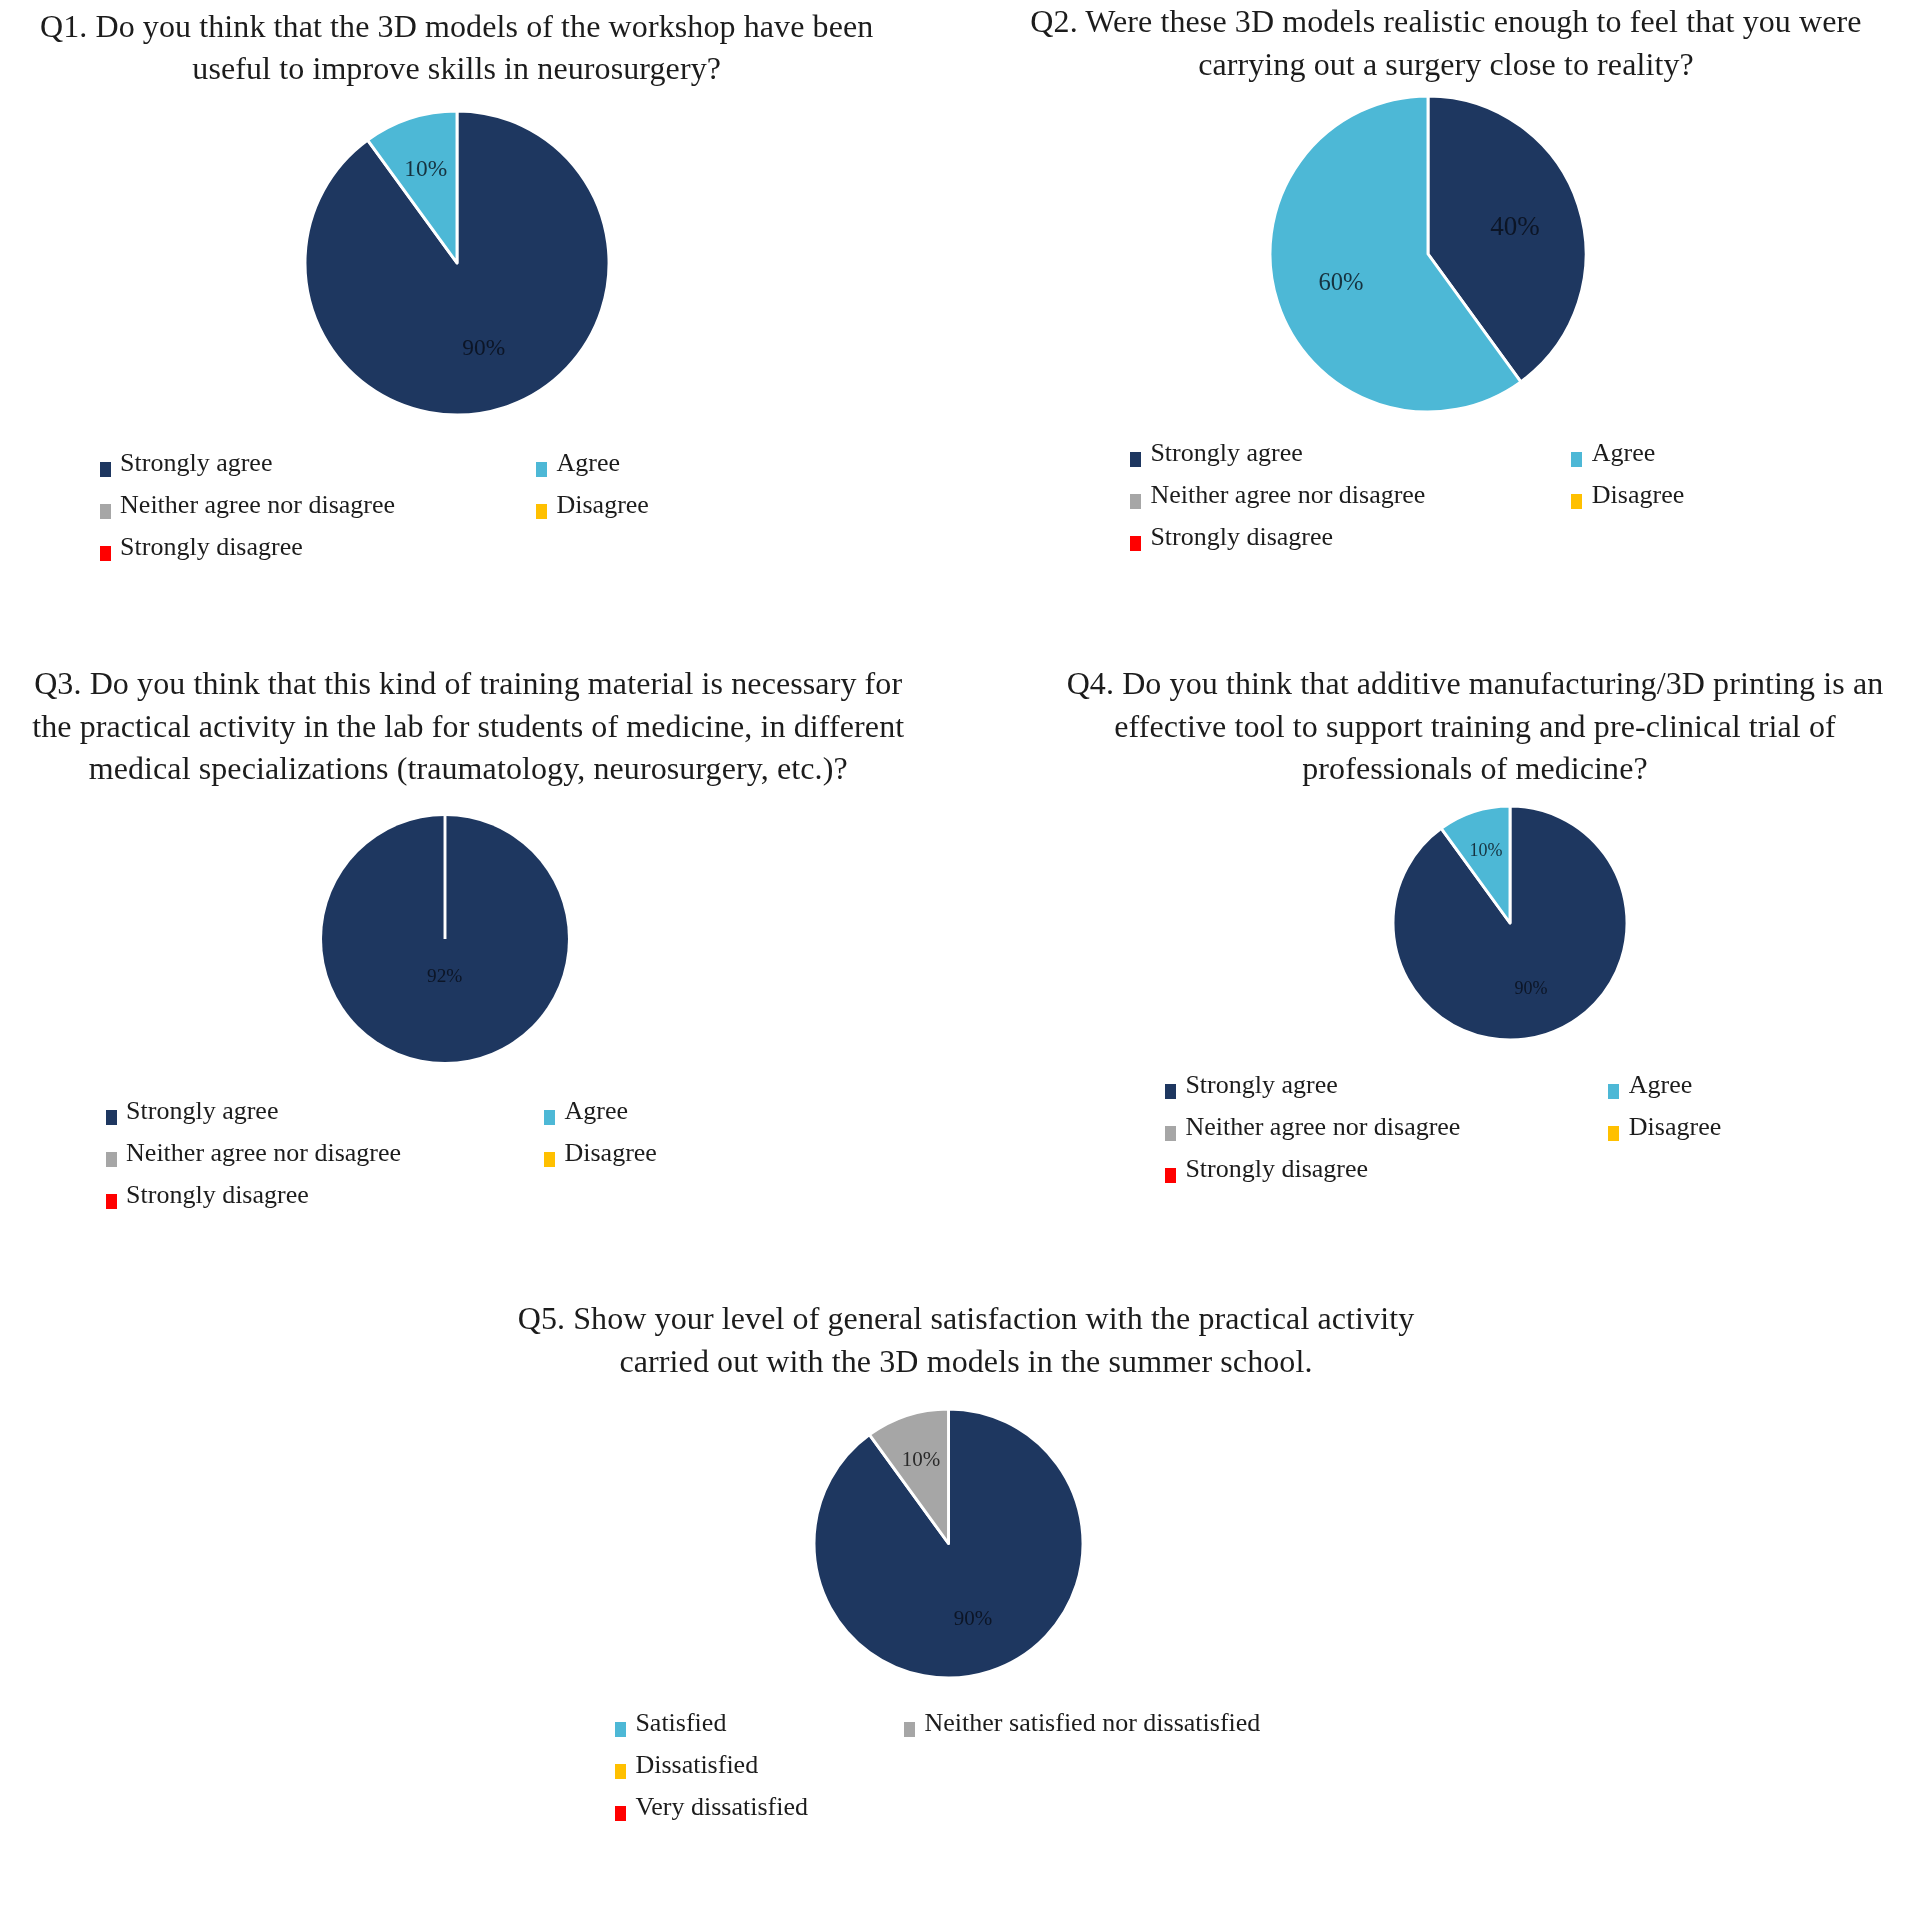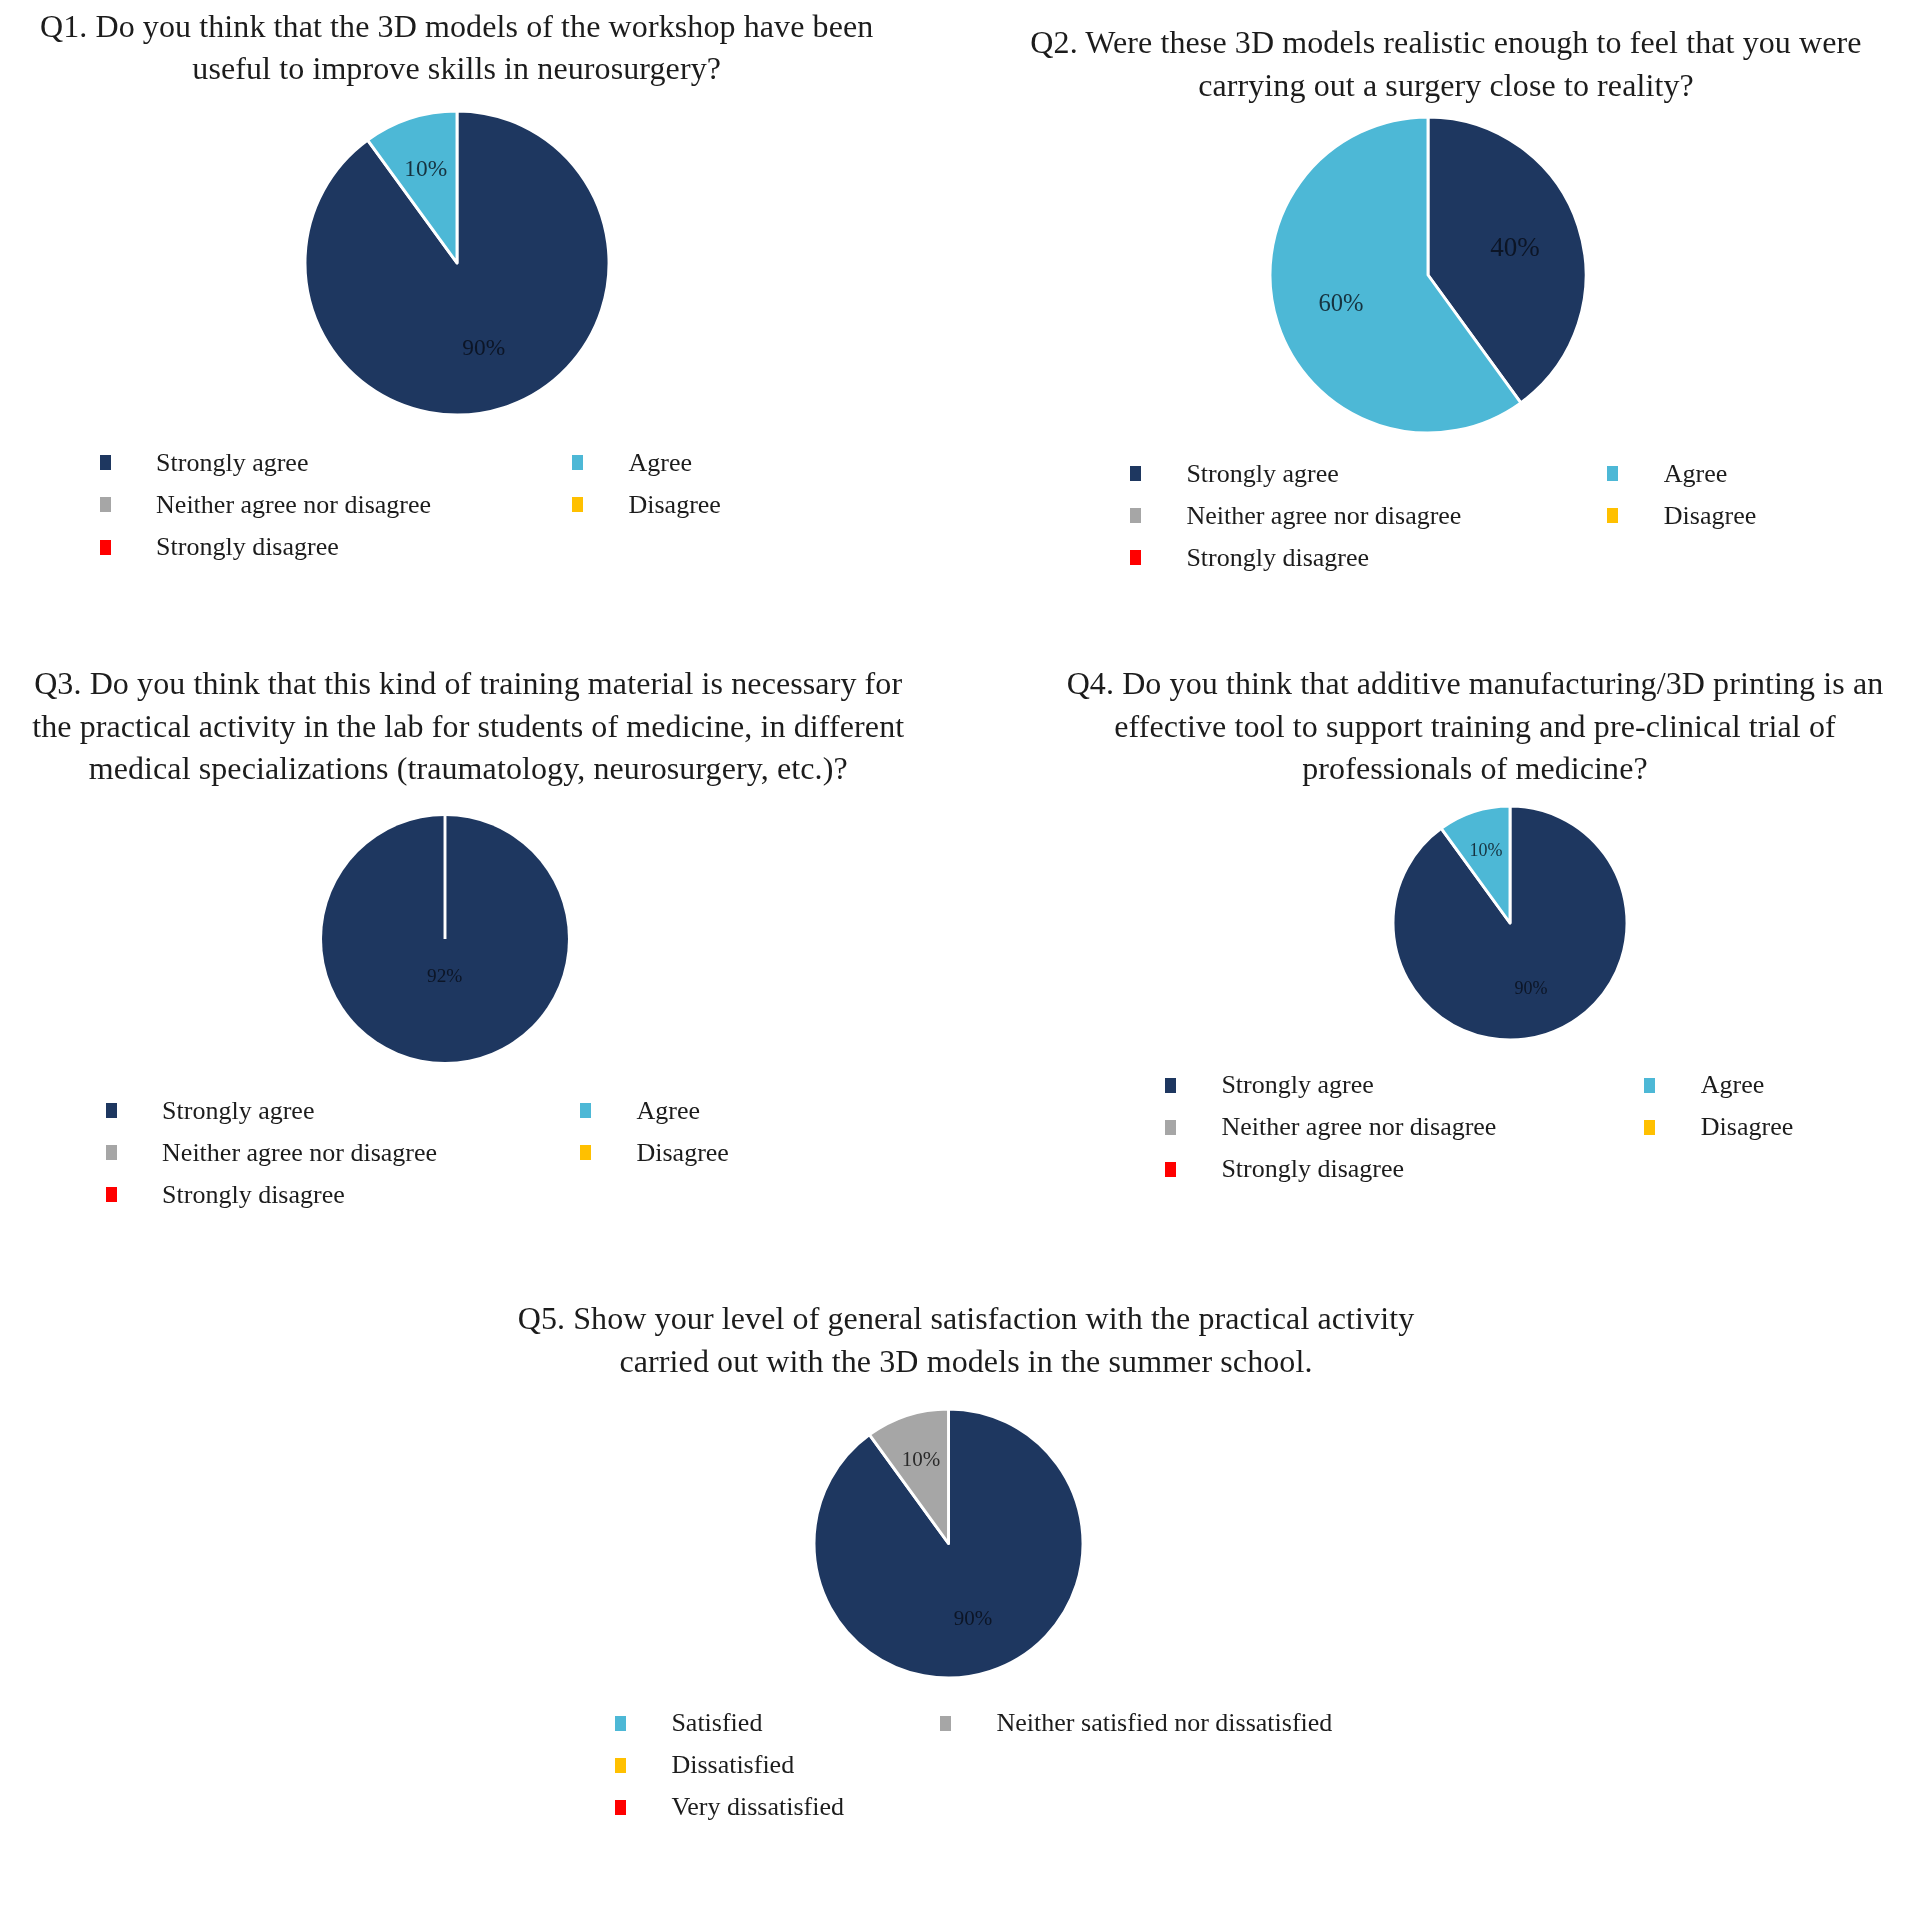--- a/index.html
+++ b/index.html
@@ -23,21 +23,21 @@
     position:absolute;font-size:21px;font-weight:normal;
     color:#111a2b;transform:translate(-50%,-50%);
     pointer-events:none;white-space:nowrap;text-align:right;
   }
   .pie-label.onlight{color:#16323f;}
   .pie-label.ongray{color:#2b2b2b;}
   .pie-label.ondark{color:#0c1526;}
 
   
   .legend{display:grid;grid-template-columns:auto auto;justify-content:start;}
-  .legend-item{display:flex;align-items:flex-start;padding:0 0 13px 0;gap:36px;}
+  .legend-item{display:flex;align-items:flex-end;padding:0 0 13px 0;}
   .legend-swatch{
     width:11px;height:15px;flex:0 0 auto;margin-top:7.6px;margin-right:9.4px;
   }
   .legend-label{font-size:26px;line-height:1.12;white-space:nowrap;color:#1c1c1c;}
   .legend-item.span2{grid-column:1 / span 2;}
 </style>
 </head>
 <body>
 
 <div class="page">
@@ -65,21 +65,21 @@
           <span class="legend-swatch" style="background: rgb(255, 192, 0);"></span>
           <span class="legend-label">Disagree</span>
         </div>
         <div class="legend-item span2">
           <span class="legend-swatch" style="background: rgb(255, 0, 0);"></span>
           <span class="legend-label">Strongly disagree</span>
         </div>
       </div>
   </div>
 
-  <div class="qblock" style="left:995px;top:21px;width:902px;">
+  <div class="qblock" style="left:995px;top:0;width:902px;">
     <div class="qtitle" style="width:878px;margin:0 auto;">Q2. Were these 3D models realistic enough to feel that you were carrying out a surgery close to reality?</div>
     <div class="pie-wrap" style="width:316px;height:316px;margin-top:10.5px;margin-left:275px;"><svg width="316" height="316" viewBox="0 0 540 540">
           <path d="M 270 270 L 270 0 A 270 270 0 0 1 428.70201811896777 488.4345884812358 Z" fill="#1E3760" stroke="#ffffff" stroke-width="5" stroke-linejoin="round"></path>
           <path d="M 270 270 L 428.70201811896777 488.4345884812358 A 270 270 0 1 1 269.99999999999994 0 Z" fill="#4DB8D6" stroke="#ffffff" stroke-width="5" stroke-linejoin="round"></path>
         </svg><div class="pie-label ondark" style="left: 245px; top: 130px; font-size: 27px;">40%</div><div class="pie-label onlight" style="left: 71px; top: 186px; font-size: 24.6px;">60%</div></div>
     <div class="legend" style="margin-top:26px;margin-left:135px;column-gap:146px;">
         <div class="legend-item">
           <span class="legend-swatch" style="background: rgb(30, 55, 96);"></span>
           <span class="legend-label">Strongly agree</span>
         </div>

